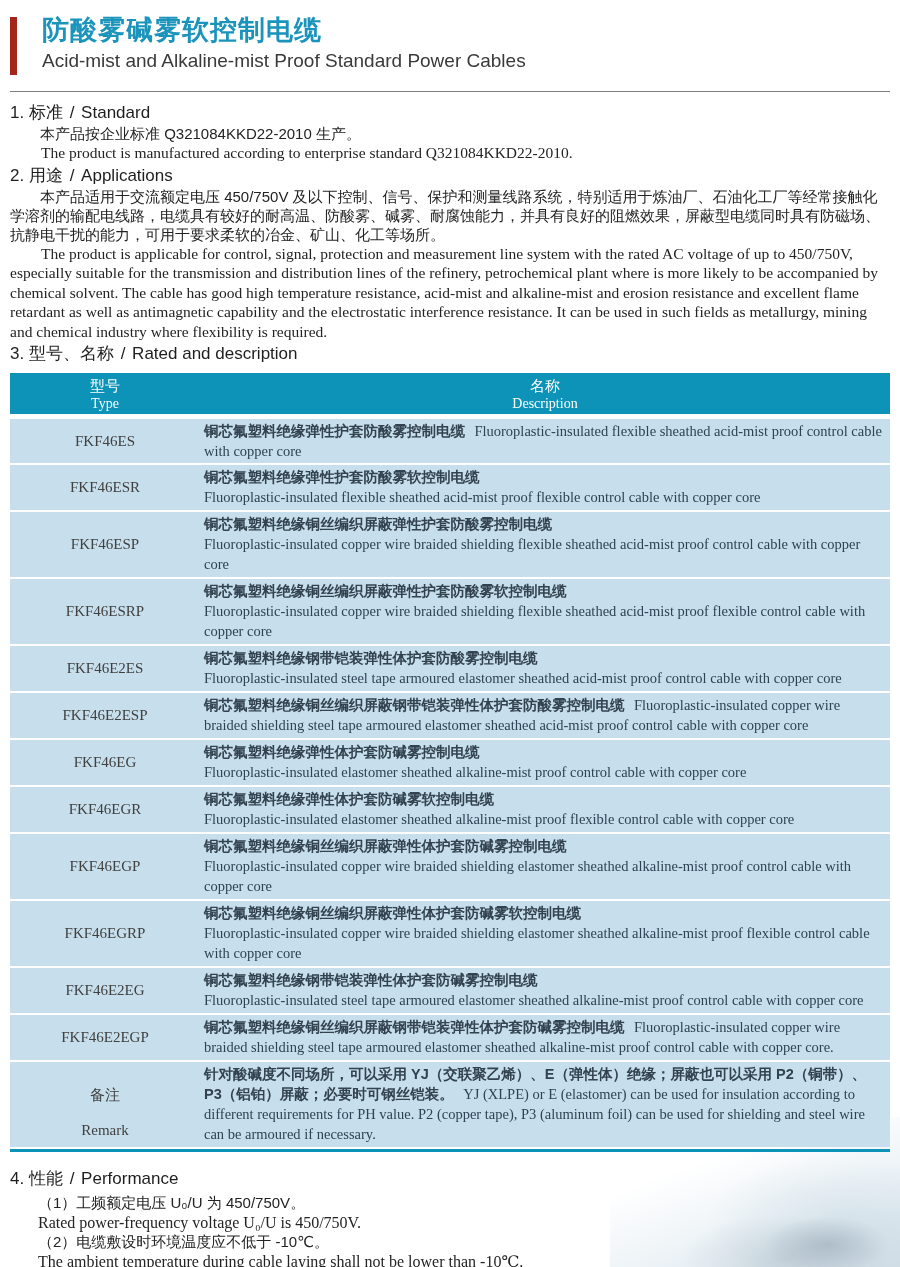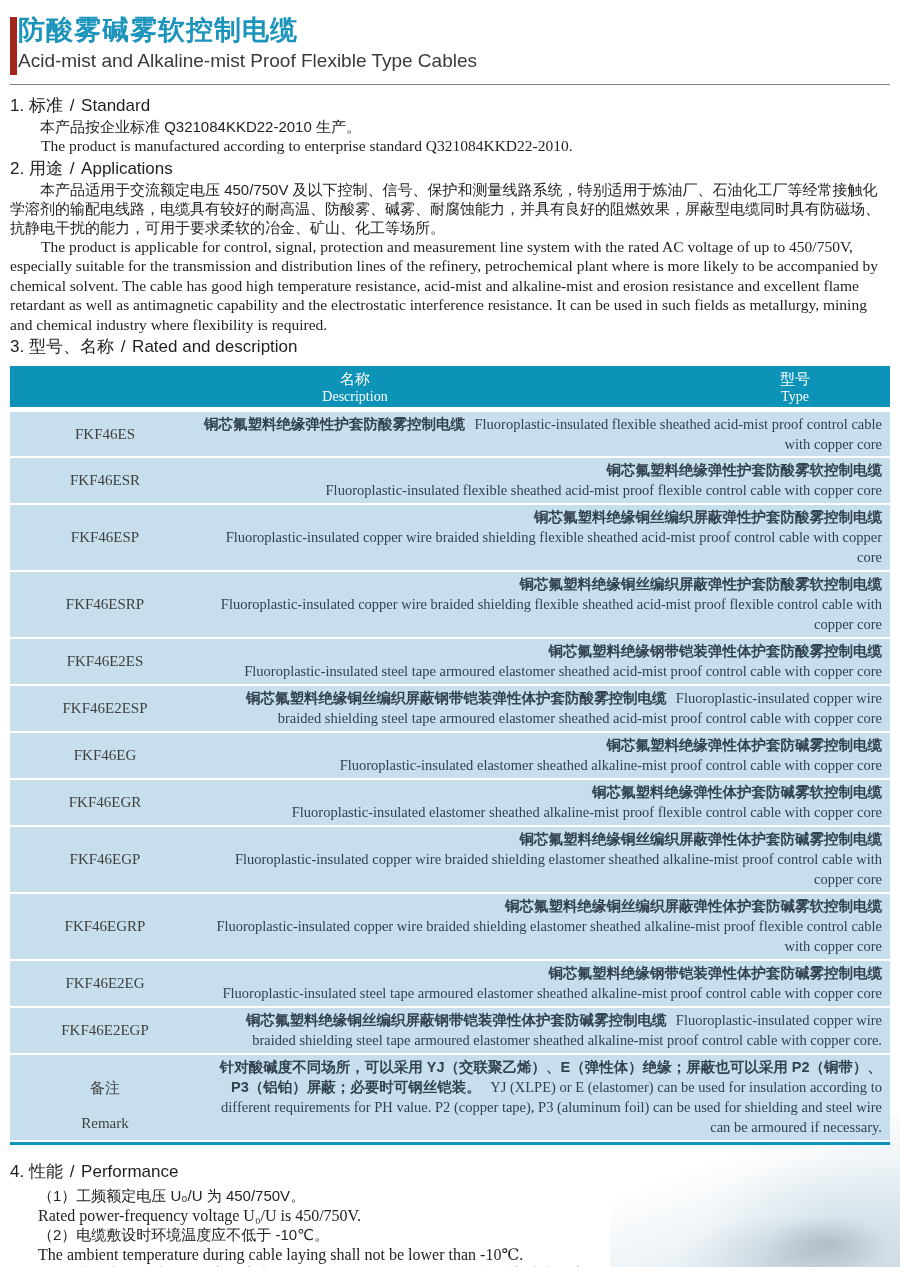--- a/index.html
+++ b/index.html
@@ -5,21 +5,21 @@
   * { margin:0; padding:0; box-sizing:border-box; }
   html,body { width:900px; }
   body {
     width:900px; height:1267px; overflow:hidden; position:relative;
     background:#ffffff; color:#222;
     font-family:"Liberation Sans","DejaVu Sans",sans-serif;
   }
   .page { position:relative; padding:14px 10px 0 10px; width:900px; height:1267px; }
 
   
-  .hdr { position:relative; padding-left:8px; margin-bottom:10px; }
+  .hdr { position:relative; padding-left:32px; margin-bottom:17px; }
   .hdr-bar { position:absolute; left:0; top:3px; width:7px; height:58px; background:#a3261d; }
   .title-zh { font-size:27px; font-weight:700; color:#1b94bc; letter-spacing:1px; line-height:32px; }
   .title-en { font-size:19px; font-weight:500; color:#3a3a3a; line-height:26px; margin-top:2px; }
   .hdr-rule { border:none; border-top:1px solid #7f7f7f; margin:8px 0 10px 0; }
 
   
   .sec-h { font-size:17px; line-height:22px; color:#1e1e1e; margin-top:2px; }
   .sec-h .h-zh { font-weight:400; }
   .sec-h .h-sep { font-weight:400; padding:0 2px; }
   .sec-h .h-en { font-weight:500; }
@@ -33,21 +33,21 @@
   .t-head .hc { text-align:center; }
   .t-head .hc1 { width:190px; }
   .t-head .hc2 { width:690px; }
   .t-head .hzh { font-size:15px; line-height:19px; font-weight:500; }
   .t-head .hen { font-size:14px; line-height:17px; font-family:"Liberation Serif","DejaVu Serif",serif; }
   .t-body { margin-top:5px; }
   .t-row { display:flex; background:#c7dfec; border-top:2px solid #ffffff; align-items:center; }
   .t-row:first-child { border-top:none; }
   .t-type { width:190px; text-align:center; font-size:15px; color:#404040;
             font-family:"Liberation Serif","DejaVu Serif",serif; }
-  .t-desc { width:690px; padding:2px 8px 3px 4px;text-align:right; }
+  .t-desc { width:690px; padding:2px 8px 3px 4px; }
   .t-desc .zh { font-size:14.5px; font-weight:700; color:#33424f; line-height:20px; }
   .t-desc .en { font-size:14.5px; color:#2f4255; line-height:20px;
                 font-family:"Liberation Serif","DejaVu Serif",serif; }
   .stacked .t-desc .zh, .stacked .t-desc .en { display:block; }
   .inline  .t-desc .zh { margin-right:5px; }
   .single .t-desc { padding:2px 8px 2px 4px; }
   .t-type-2l div { line-height:19px;margin-top:16px; }
   .t-type-2l .ten { font-family:"Liberation Serif","DejaVu Serif",serif; }
   .t-foot { height:3px; background:#0d93b8; margin-top:2px; }
 
@@ -69,21 +69,21 @@
   }
 </style>
 </head>
 <body>
 
 <div class="page">
 
   <div class="hdr">
     <div class="hdr-bar"></div>
     <div class="title-zh">防酸雾碱雾软控制电缆</div>
-    <div class="title-en">Acid-mist and Alkaline-mist Proof Flexible Type Cables</div>
+    <div class="title-en">Acid-mist and Alkaline-mist Proof Standard Power Cables</div>
   </div>
   <hr class="hdr-rule">
 
   <div class="sec-h">
     <span class="h-zh">1. 标准</span>
     <span class="h-sep">/</span>
     <span class="h-en">Standard</span>
   </div>
   <p class="p-zh">本产品按企业标准 Q321084KKD22-2010 生产。</p>
   <p class="p-en">The product is manufactured according to enterprise standard Q321084KKD22-2010.</p>
@@ -97,27 +97,27 @@
   <p class="p-en">The product is applicable for control, signal, protection and measurement line system with the rated AC voltage of up to 450/750V, especially suitable for the transmission and distribution lines of the refinery, petrochemical plant where is more likely to be accompanied by chemical solvent. The cable has good high temperature resistance, acid-mist and alkaline-mist and erosion resistance and excellent flame retardant as well as antimagnetic capability and the electrostatic interference resistance. It can be used in such fields as metallurgy, mining and chemical industry where flexibility is required.</p>
 
   <div class="sec-h">
     <span class="h-zh">3. 型号、名称</span>
     <span class="h-sep">/</span>
     <span class="h-en">Rated and description</span>
   </div>
 
   <div class="ttable">
     <div class="t-head">
+      <div class="hc hc1">
+        <div class="hzh">型号</div>
+        <div class="hen">Type</div>
+      </div>
       <div class="hc hc2">
         <div class="hzh">名称</div>
         <div class="hen">Description</div>
-      </div>
-      <div class="hc hc1">
-        <div class="hzh">型号</div>
-        <div class="hen">Type</div>
       </div>
     </div>
 
     <div class="t-body">
 
       <div class="t-row inline single">
         <div class="t-type">FKF46ES</div>
         <div class="t-desc">
           <span class="zh">铜芯氟塑料绝缘弹性护套防酸雾控制电缆</span>
           <span class="en">Fluoroplastic-insulated flexible sheathed acid-mist proof control cable with copper core</span>

